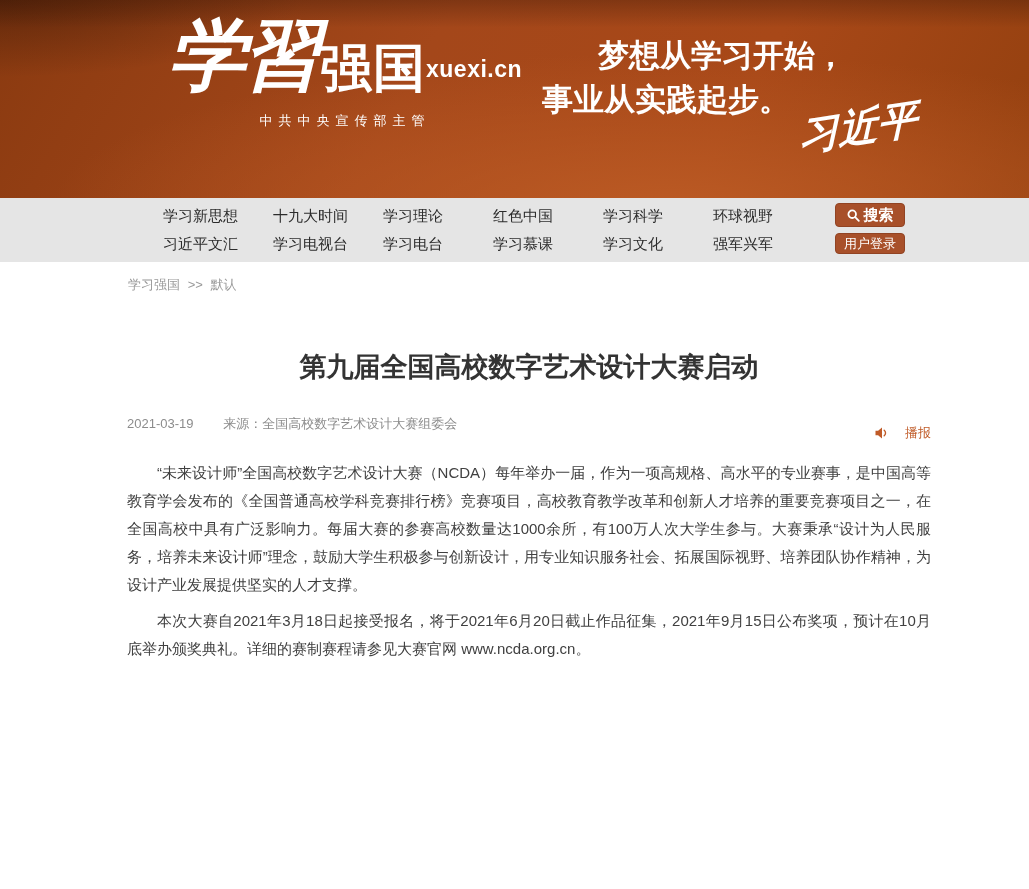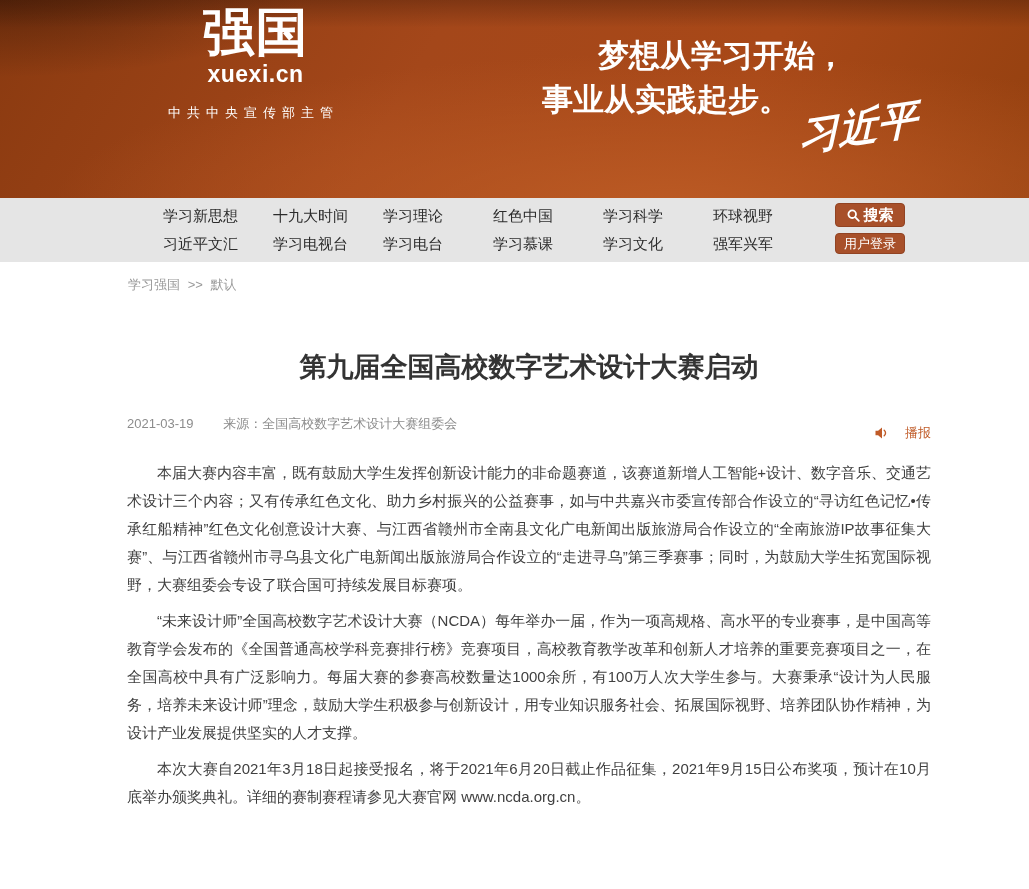--- a/index.html
+++ b/index.html
@@ -18,21 +18,21 @@
       radial-gradient(100% 130% at 65% 105%, #bb5a24 0%, rgba(187,90,36,0) 60%),
       linear-gradient(120deg, #8a3a10 0%, #a4471a 40%, #a84818 70%, #93400f 100%);
     color: #fff;
   }
   .logo { position: absolute; left: 168px; top: 6px; display: flex; flex-direction: column; align-items: center; }
   .logo-row { display: flex; align-items: flex-end; }
   .logo-script {
     font-family: "DejaVu Serif", "Liberation Serif", serif;
     font-style: italic; font-weight: bold; font-size: 78px; line-height: 1.25; letter-spacing: -4px;
   }
-  .logo-right { display: flex; flex-direction: column; align-items: center; margin-left: 4px; padding-bottom: 8px; text-align: right; }
+  .logo-right { display: flex; flex-direction: row; align-items: center; margin-left: 4px; padding-bottom: 8px; text-align: right; }
   .logo-block { font-size: 52px; font-weight: bold; line-height: 1.02; letter-spacing: 1px; }
   .logo-domain { font-size: 23px; font-weight: bold; letter-spacing: 0.5px; margin-top: 2px; }
   .logo-supervisor { font-size: 13px; letter-spacing: 6px; margin-top: 8px; white-space: nowrap; }
   .slogan {
     position: absolute; left: 542px; top: 34px;
     font-family: "Liberation Serif", "DejaVu Serif", serif; font-weight: bold;
     font-size: 31px; line-height: 44px; white-space: nowrap;
   }
   .slogan-line1 { padding-left: 56px; }
   .signature {
@@ -84,20 +84,21 @@
     margin: 0 0 8px 0; font-size: 15px; line-height: 28px; color: #404040;
     text-align: justify; text-indent: 2em;
   }
 </style>
 </head>
 <body>
 
 <div class="header">
   <div class="logo">
     <div class="logo-row">
+      <span class="logo-script">学習</span>
       <span class="logo-right">
         <span class="logo-block">强国</span>
         <span class="logo-domain">xuexi.cn</span>
       </span>
     </div>
     <div class="logo-supervisor">中共中央宣传部主管</div>
   </div>
 
   <div class="slogan">
     <div class="slogan-line1">梦想从学习开始，</div>
@@ -157,17 +158,16 @@
     <span class="broadcast">
       <svg class="icon-svg" width="14" height="12" viewBox="0 0 14 12">
         <path d="M0.5 3.8 v4.4 h2.6 L7 11.5 V0.5 L3.1 3.8 Z" fill="#c05b28"></path>
         <path d="M9.2 3.2 a3.6 3.6 0 0 1 0 5.6" stroke="#c05b28" stroke-width="1.4" fill="none" stroke-linecap="round"></path>
       </svg>
       <span>播报</span>
     </span>
   </div>
 
   <div class="article-body">
-      <p>本届大赛内容丰富，既有鼓励大学生发挥创新设计能力的非命题赛道，该赛道新增人工智能+设计、数字音乐、交通艺术设计三个内容；又有传承红色文化、助力乡村振兴的公益赛事，如与中共嘉兴市委宣传部合作设立的“寻访红色记忆•传承红船精神”红色文化创意设计大赛、与江西省赣州市全南县文化广电新闻出版旅游局合作设立的“全南旅游IP故事征集大赛”、与江西省赣州市寻乌县文化广电新闻出版旅游局合作设立的“走进寻乌”第三季赛事；同时，为鼓励大学生拓宽国际视野，大赛组委会专设了联合国可持续发展目标赛项。</p>
       <p>“未来设计师”全国高校数字艺术设计大赛（NCDA）每年举办一届，作为一项高规格、高水平的专业赛事，是中国高等教育学会发布的《全国普通高校学科竞赛排行榜》竞赛项目，高校教育教学改革和创新人才培养的重要竞赛项目之一，在全国高校中具有广泛影响力。每届大赛的参赛高校数量达1000余所，有100万人次大学生参与。大赛秉承“设计为人民服务，培养未来设计师”理念，鼓励大学生积极参与创新设计，用专业知识服务社会、拓展国际视野、培养团队协作精神，为设计产业发展提供坚实的人才支撑。</p>
       <p>本次大赛自2021年3月18日起接受报名，将于2021年6月20日截止作品征集，2021年9月15日公布奖项，预计在10月底举办颁奖典礼。详细的赛制赛程请参见大赛官网 www.ncda.org.cn。</p>
     </div>
 </div>
 
 </body></html>

